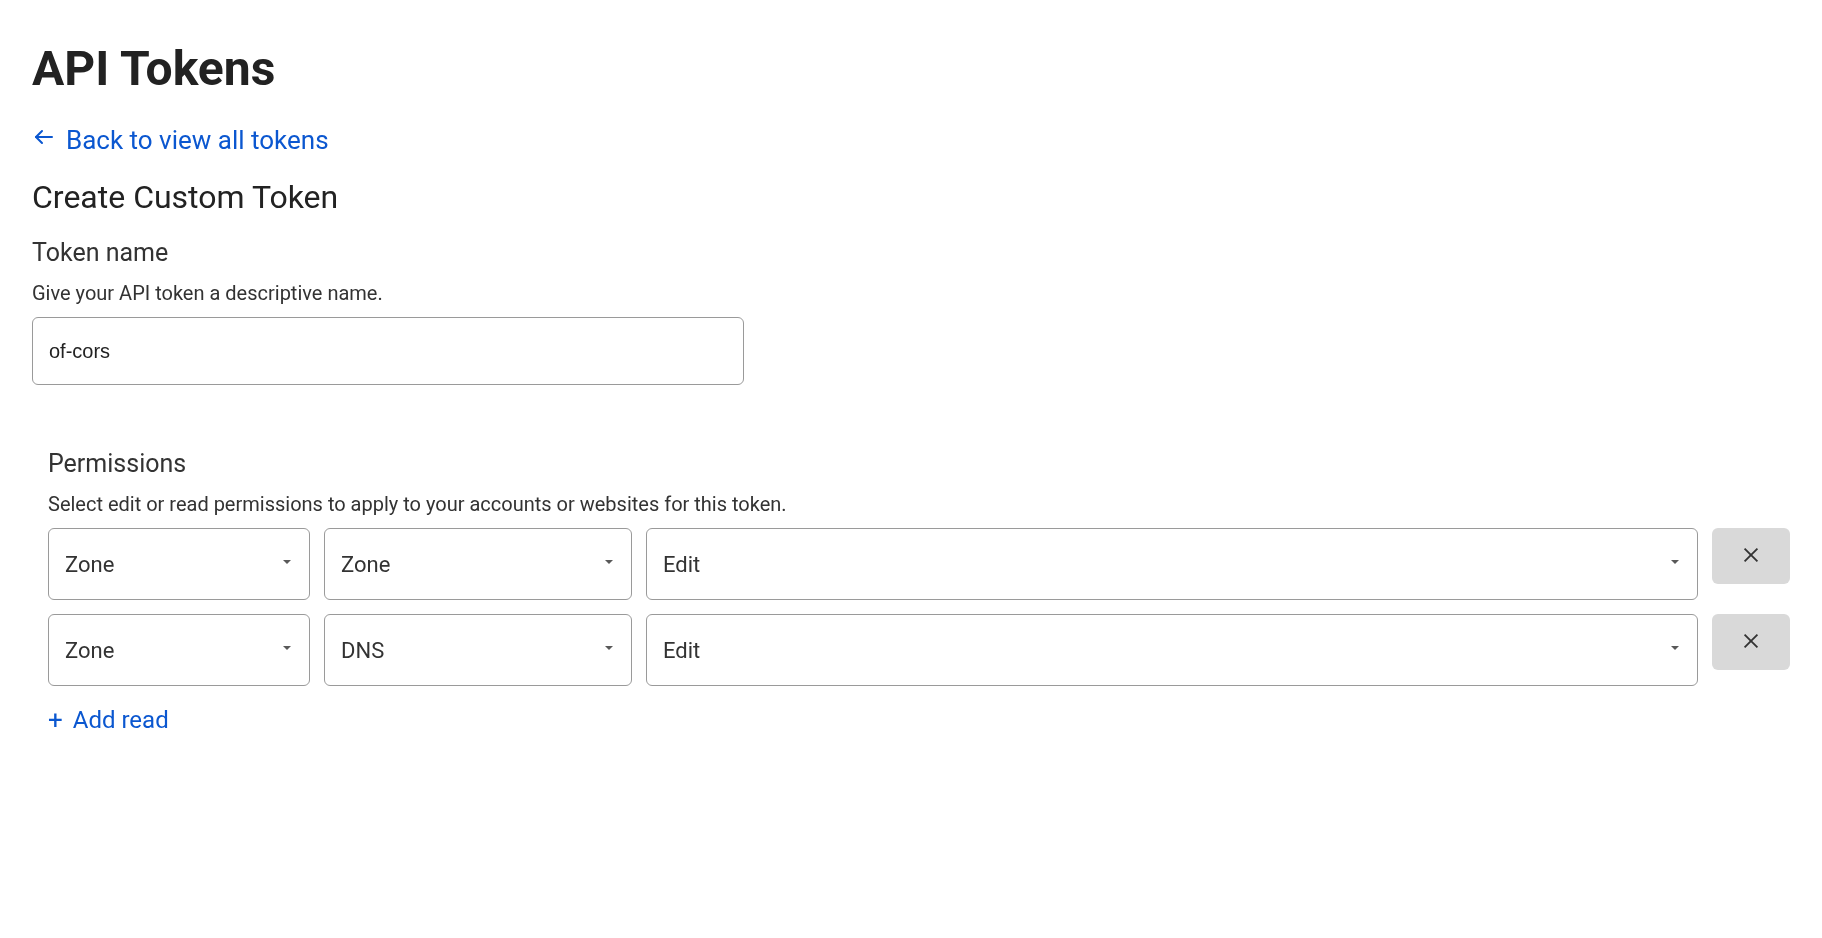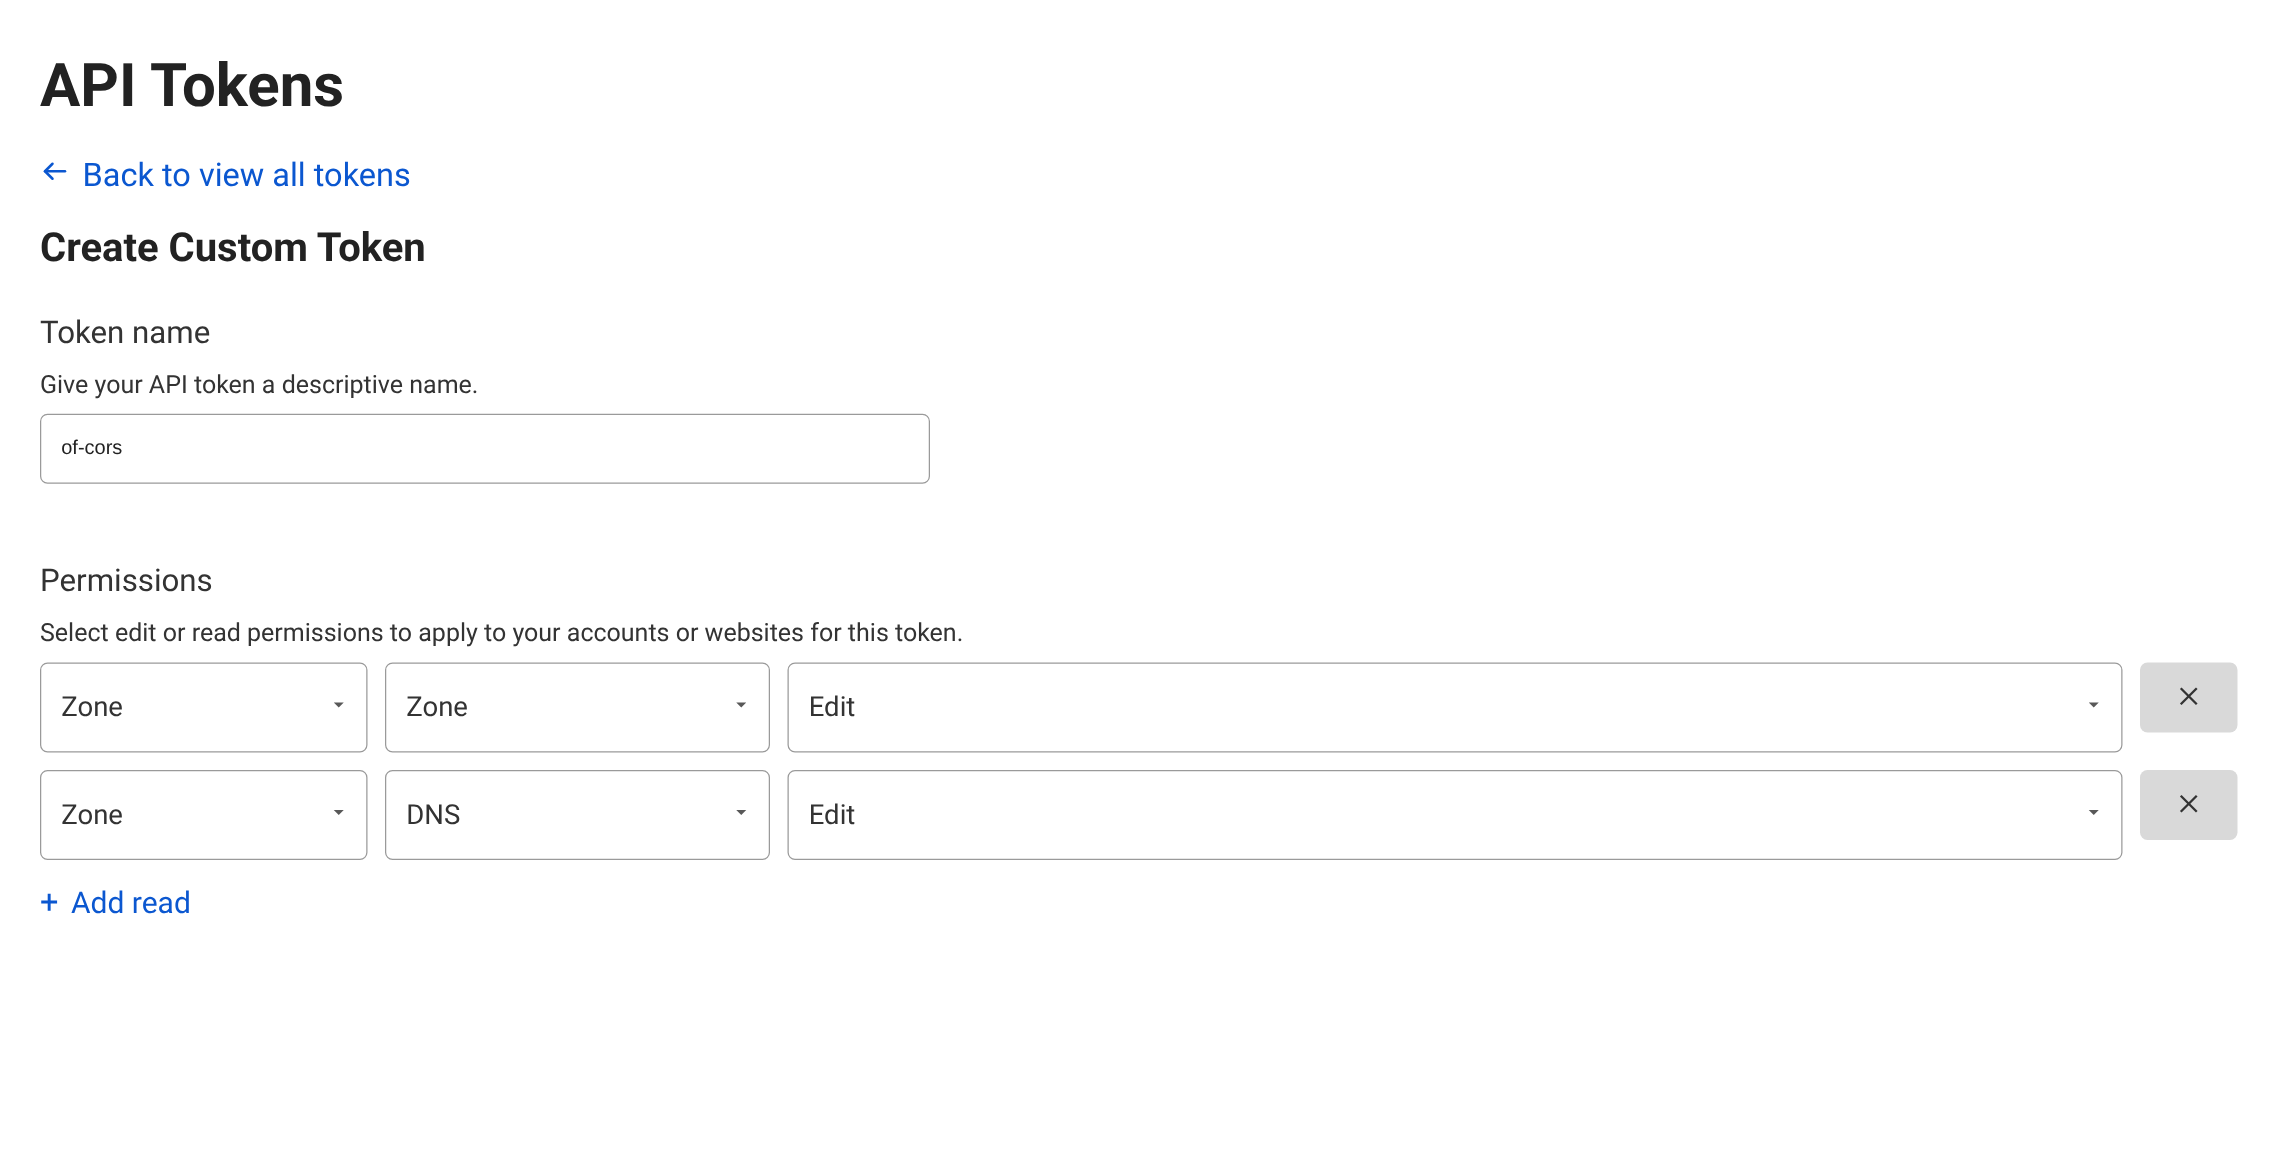--- a/index.html
+++ b/index.html
@@ -29,53 +29,54 @@
       margin-bottom: 23px;
       cursor: pointer;
     }
     .back-link svg {
       width: 24px;
       height: 24px;
       stroke: #0b57d0;
     }
     .section-title {
       font-size: 32px;
-      font-weight: 700;
-      color: #222222;
-      margin-bottom: 35px;
+      font-weight: 400;
+      color: #222222;
+      margin-bottom: 22px;
     }
     .field-label {
       font-size: 25px;
       font-weight: 400;
       color: #333333;
       margin-bottom: 14px;
     }
     .field-help {
       font-size: 20px;
       font-weight: 400;
       color: #333333;
       margin-bottom: 12px;
     }
     .text-input {
       width: 712px;
       max-width: 100%;
-      height: 56px;
+      height: 68px;
       border: 1px solid #9a9a9a;
       border-radius: 6px;
       padding: 0 16px;
-      font-size: 16px;
+      font-size: 20px;
       color: #222222;
       background: #ffffff;
       outline: none;
     }
     .token-name-block {
       margin-bottom: 64px;
     }
     .permissions-block {
       margin-bottom: 20px;
+      margin-left: 16px;
     }
     .perm-rows {
       display: flex;
       flex-direction: column;
       gap: 14px;
       margin-top: 12px;
     }
     .perm-row {
       display: flex;
       align-items: stretch;

